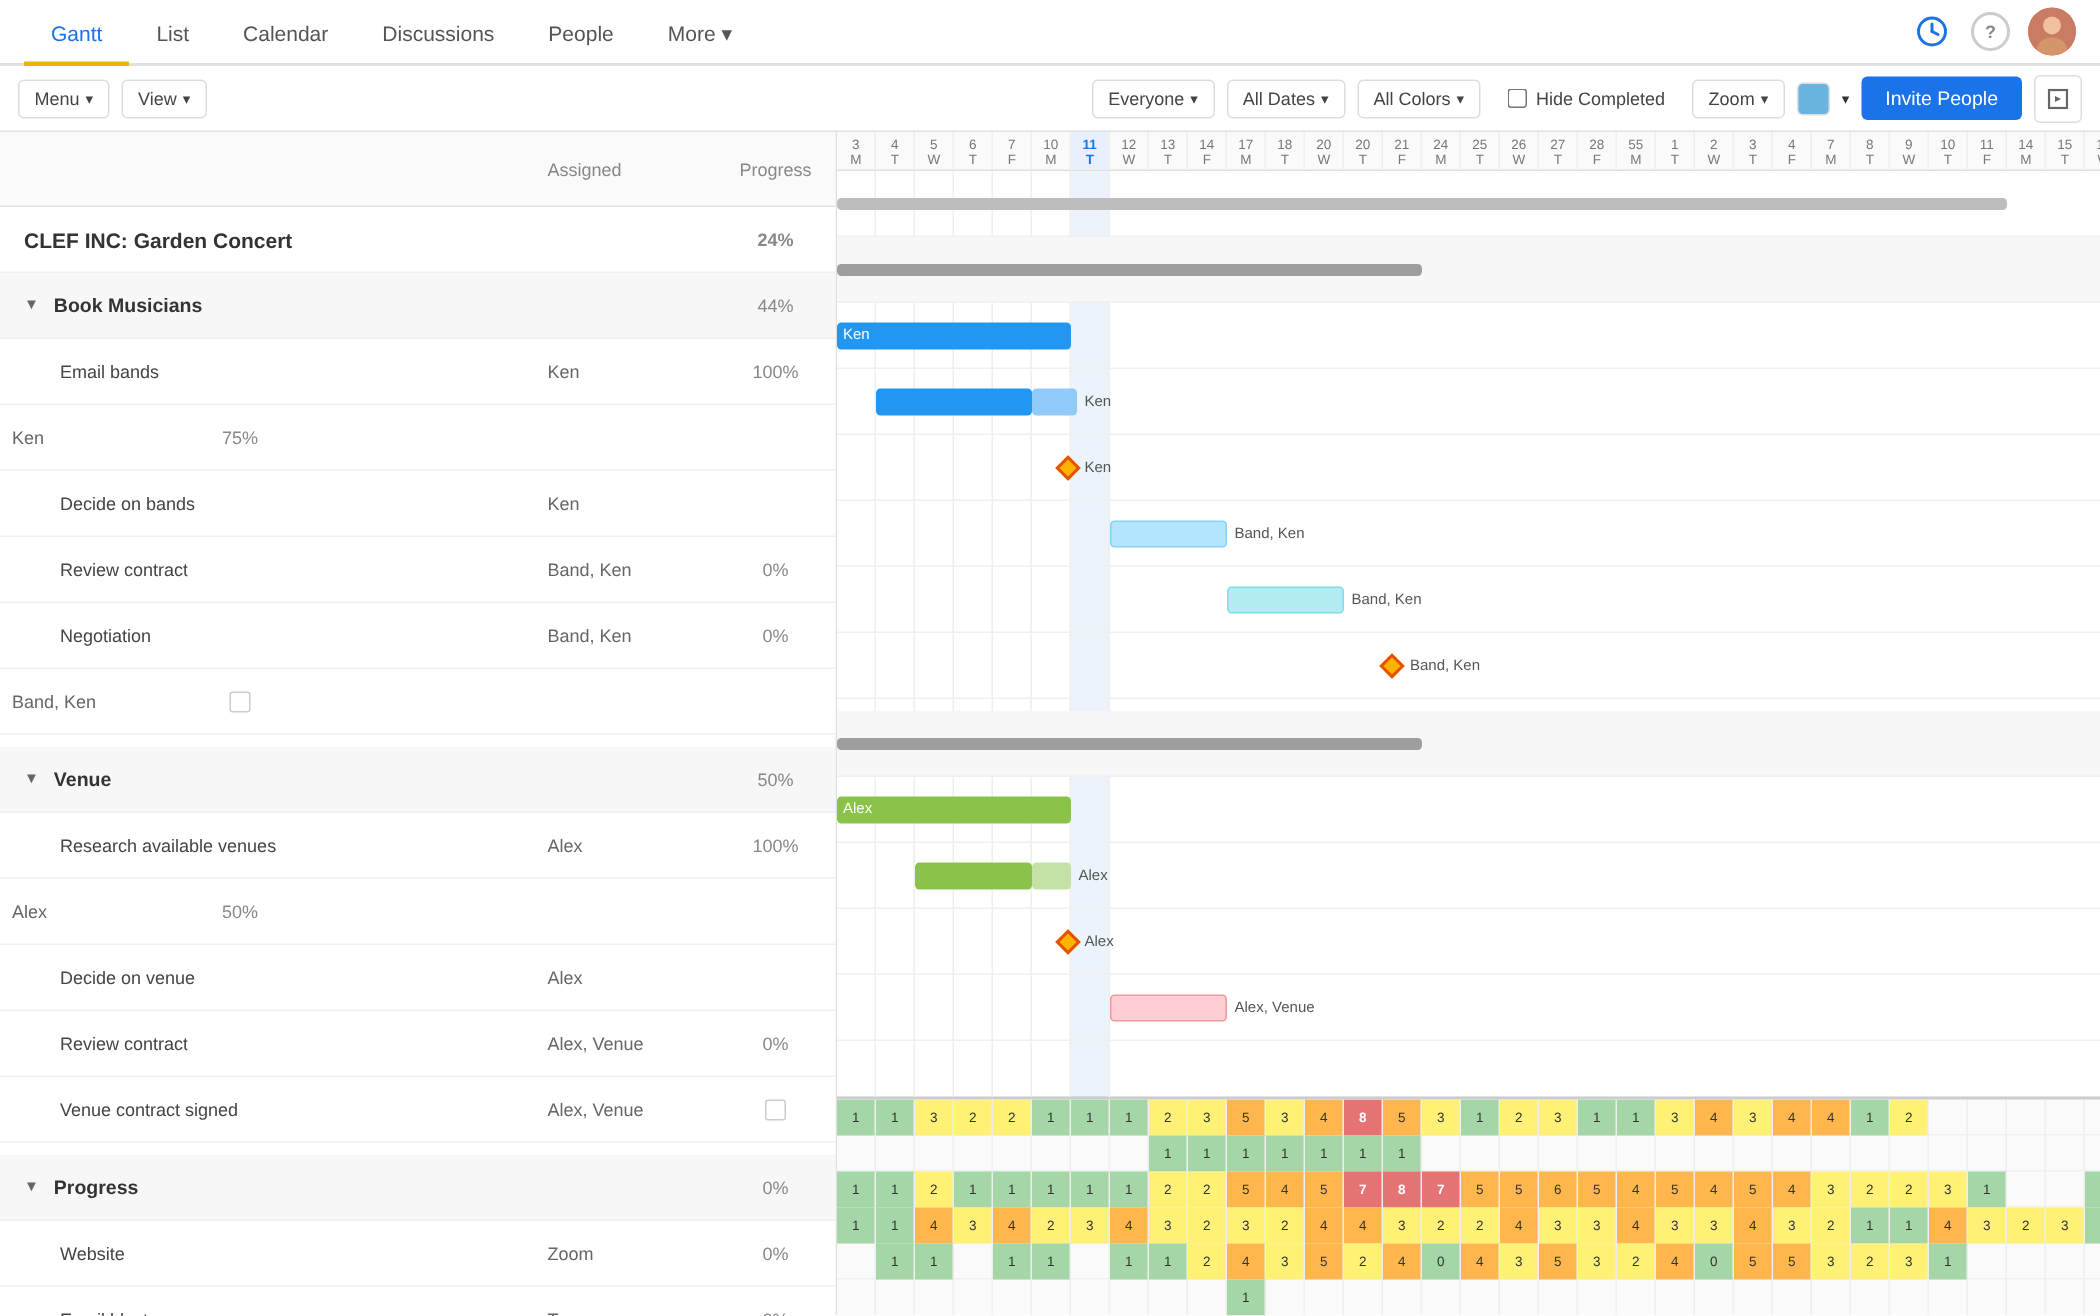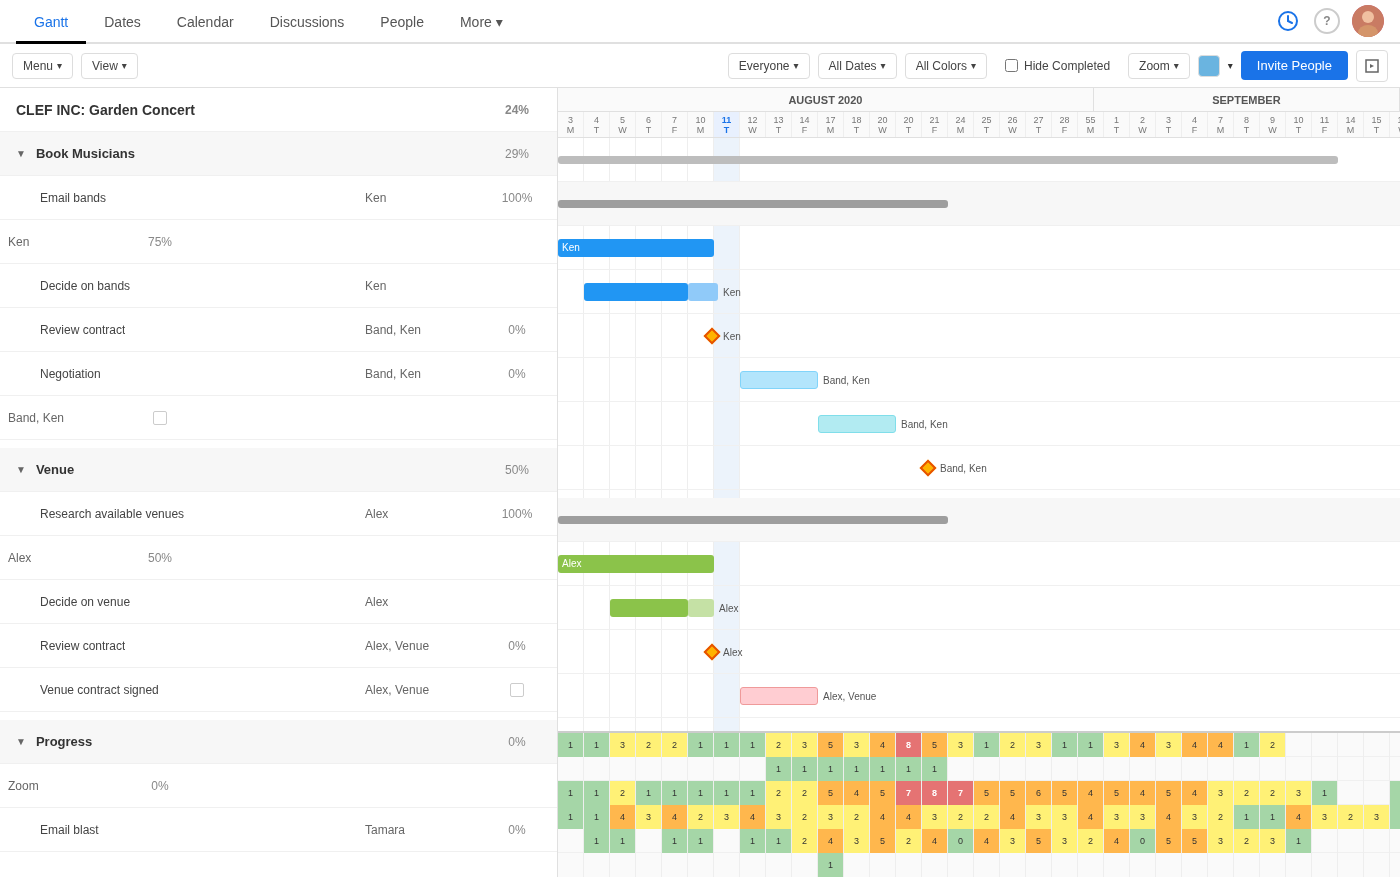--- a/index.html
+++ b/index.html
@@ -10,21 +10,21 @@
       display: flex; align-items: center; justify-content: space-between;
       padding: 0 16px; height: 44px; border-bottom: 2px solid #e0e0e0;
       background: #fff;
     }
     .nav-tabs { display: flex; gap: 0; height: 100%; }
     .nav-tab {
       display: flex; align-items: center; padding: 0 18px; height: 100%;
       cursor: pointer; font-size: 14px; color: #555; border-bottom: 3px solid transparent;
       position: relative; top: 2px;
     }
-    .nav-tab.active { color: #1a73e8; border-bottom: 3px solid #000000; font-weight: 500; }
+    .nav-tab.active { color: #1a73e8; border-bottom: 3px solid #eab308; font-weight: 500; }
     .nav-right { display: flex; align-items: center; gap: 12px; }
     .nav-icon { width: 28px; height: 28px; border-radius: 50%; display: flex; align-items: center; justify-content: center; cursor: pointer; }
     .nav-avatar { width: 32px; height: 32px; border-radius: 50%; background: #c67; overflow: hidden; cursor: pointer; display: flex; align-items: center; justify-content: center; }
     .help-icon { color: #888; font-size: 18px; border: 2px solid #ccc; border-radius: 50%; width: 26px; height: 26px; display: flex; align-items: center; justify-content: center; font-size: 12px; font-weight: bold; }
 
     
     .toolbar {
       display: flex; align-items: center; padding: 0 12px; height: 44px;
       border-bottom: 1px solid #e0e0e0; gap: 8px; background: #fff;
     }
@@ -88,21 +88,21 @@
     ::-webkit-scrollbar { width: 6px; height: 6px; }
     ::-webkit-scrollbar-track { background: #f1f1f1; }
     ::-webkit-scrollbar-thumb { background: #ccc; border-radius: 3px; }
   </style>
 </head>
 <body>
 
 <div class="top-nav">
   <div class="nav-tabs">
     <div class="nav-tab active">Gantt</div>
-    <div class="nav-tab">Dates</div>
+    <div class="nav-tab">List</div>
     <div class="nav-tab">Calendar</div>
     <div class="nav-tab">Discussions</div>
     <div class="nav-tab">People</div>
     <div class="nav-tab">More ▾</div>
   </div>
   <div class="nav-right">
     <div class="nav-icon">
       <svg width="22" height="22" viewBox="0 0 22 22" fill="none">
         <circle cx="11" cy="11" r="9" stroke="#1a73e8" stroke-width="2" fill="none"></circle>
         <line x1="11" y1="6" x2="11" y2="11" stroke="#1a73e8" stroke-width="2" stroke-linecap="round"></line>
@@ -138,37 +138,42 @@
     <svg width="14" height="14" viewBox="0 0 14 14">
       <rect x="1" y="1" width="12" height="12" stroke="#666" stroke-width="1.5" fill="none"></rect>
       <polygon points="5,5 9,7 5,9" fill="#666"></polygon>
     </svg>
   </div>
 </div>
 
 <div class="main-container">
 
   <div class="left-panel">
+    <div class="left-header">
+      <div class="col-task"></div>
+      <div class="col-assigned">Assigned</div>
+      <div class="col-progress">Progress</div>
+    </div>
     <div class="left-content">
 
       <div class="project-row project-title">
         <div class="row-task-cell">
           <span class="project-name">CLEF INC: Garden Concert</span>
         </div>
         <div class="row-assigned-cell"></div>
         <div class="row-progress-cell">24%</div>
       </div>
 
       <div class="project-row group-header">
         <div class="row-task-cell">
           <span class="group-triangle">▼</span>
           <span class="group-name">Book Musicians</span>
         </div>
         <div class="row-assigned-cell"></div>
-        <div class="row-progress-cell">29%</div>
+        <div class="row-progress-cell">44%</div>
       </div>
       <div class="project-row task-row">
         <div class="row-task-cell">
             <span class="task-name">Email bands</span>
           </div>
         <div class="row-assigned-cell">Ken</div>
         <div class="row-progress-cell">100%</div>
       </div>
       <div class="project-row task-row">
         <div class="row-assigned-cell">Ken</div>
@@ -251,40 +256,39 @@
 
       <div class="project-row group-header">
         <div class="row-task-cell">
           <span class="group-triangle">▼</span>
           <span class="group-name">Progress</span>
         </div>
         <div class="row-assigned-cell"></div>
         <div class="row-progress-cell">0%</div>
       </div>
       <div class="project-row task-row">
+        <div class="row-task-cell">
+            <span class="task-name">Website</span>
+          </div>
         <div class="row-assigned-cell">Zoom</div>
         <div class="row-progress-cell">0%</div>
       </div>
       <div class="project-row task-row">
         <div class="row-task-cell">
             <span class="task-name">Email blast</span>
           </div>
         <div class="row-assigned-cell">Tamara</div>
         <div class="row-progress-cell">0%</div>
       </div>
 
     </div>
   </div>
 
   <div class="gantt-panel">
 
-    <div class="month-row">
-      <div class="month-label" style="width:546px;">AUGUST 2020</div>
-      <div class="month-label" style="width:312px;">SEPTEMBER</div>
-    </div>
 
     <div class="day-row">
 
       <div class="day-cell">
           <span>3</span>
           <span>M</span>
         </div>
       <div class="day-cell">
           <span>4</span>
           <span>T</span>

